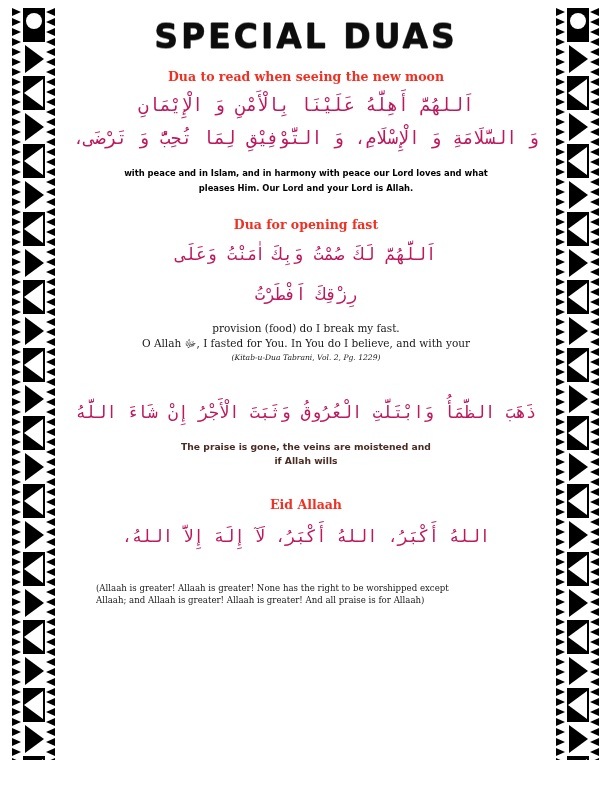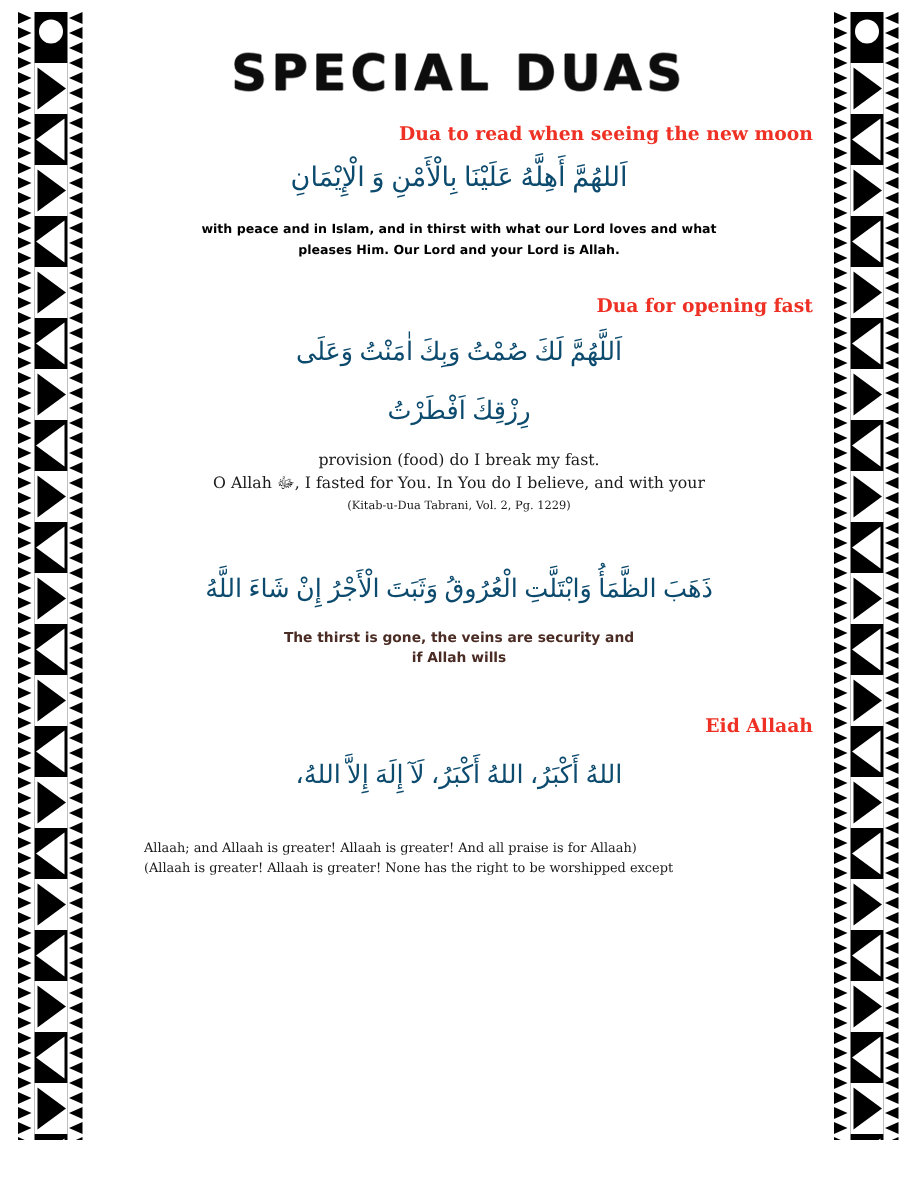--- a/index.html
+++ b/index.html
@@ -112,44 +112,43 @@
     text-align: center;
   }
 
   .page-title {
     font-family: "DejaVu Sans", sans-serif;
     font-size: 33px;
     font-weight: bold;
     letter-spacing: 3px;
     color: #0d0d0d;
     margin: 0;
-    padding-top: 32px;
+    padding-top: 20px;
     line-height: 1.05;
     text-shadow:
        0.6px 0 0 rgba(0,0,0,0.45),
       -0.6px 0 0 rgba(0,0,0,0.45),
        0 0.6px 0 rgba(0,0,0,0.45),
        0 -0.6px 0 rgba(0,0,0,0.45);
   }
 
   .section-heading {
     font-family: "DejaVu Serif", serif;
     font-size: 12.5px;
     font-weight: bold;
     color: #ee3124;
     margin: 0;
     line-height: 1.2;
-    text-align: right;
   }
 
   .arabic {
-    font-family: Liberation Serif, serif;
+    font-family: Liberation Mono, monospace;
     direction: rtl;
     unicode-bidi: bidi-override;
-    color: #0c4a6e;
+    color: #be185d;
     margin: 0;
     line-height: 1.85;
     font-weight: normal;
   }
   .arabic-lg { font-size: 18px; }
   .arabic-md { font-size: 17px; }
 
   .translation-sans {
     font-family: "DejaVu Sans", sans-serif;
     font-size: 8.4px;
@@ -164,20 +163,21 @@
     font-family: "DejaVu Serif", serif;
     font-size: 10.5px;
     color: #1a1a1a;
     line-height: 1.45;
     margin: 0 auto;
     width: 360px;
   }
 
   .citation {
     font-family: "DejaVu Serif", serif;
+    font-style: italic;
     font-size: 7.6px;
     color: #1a1a1a;
     margin: 2px 0 0 0;
   }
 
   .translation-brown {
     font-family: "DejaVu Sans", sans-serif;
     font-size: 9.2px;
     font-weight: bold;
     color: #4a2c24;
@@ -670,22 +670,23 @@
 <div class="content">
 
   <h1 class="page-title">SPECIAL DUAS</h1>
 
   <div class="sp-14"></div>
 
   <div>
     <p class="section-heading">Dua to read when seeing the new moon</p>
     <div class="sp-6"></div>
     <p class="arabic arabic-lg">اَللهُمَّ أَهِلَّهُ عَلَيْنَا بِالْأَمْنِ وَ الْإِيْمَانِ</p>
+    <p class="arabic arabic-lg">وَ السَّلَامَةِ وَ الْإِسْلَامِ، وَ التَّوْفِيْقِ لِمَا تُحِبُّ وَ تَرْضَى،</p>
     <div class="sp-10"></div>
-    <p class="translation-sans">with peace and in Islam, and in thirst with what our Lord loves and what</p>
+    <p class="translation-sans">with peace and in Islam, and in harmony with peace our Lord loves and what</p>
     <p class="translation-sans">pleases Him. Our Lord and your Lord is Allah.</p>
   </div>
 
   <div class="sp-22"></div>
 
   <div>
     <p class="section-heading">Dua for opening fast</p>
     <div class="sp-8"></div>
     <p class="arabic arabic-md">اَللَّهُمَّ لَكَ صُمْتُ وَبِكَ اٰمَنْتُ وَعَلَى</p>
     <div class="sp-8"></div>
@@ -694,29 +695,29 @@
     <p class="translation-serif">provision (food) do I break my fast.</p>
     <p class="translation-serif">O Allah ﷻ, I fasted for You. In You do I believe, and with your</p>
     <p class="citation">(Kitab-u-Dua Tabrani, Vol. 2, Pg.  1229)</p>
   </div>
 
   <div class="sp-36"></div>
 
   <div>
     <p class="arabic arabic-md">ذَهَبَ الظَّمَأُ وَابْتَلَّتِ الْعُرُوقُ وَثَبَتَ الْأَجْرُ إِنْ شَاءَ اللَّهُ</p>
     <div class="sp-10"></div>
-    <p class="translation-brown">The thirst is gone, the veins are security and</p>
+    <p class="translation-brown">The praise is gone, the veins are moistened and</p>
     <p class="translation-brown">if Allah wills</p>
   </div>
 
   <div class="sp-30"></div>
 
   <div>
     <p class="section-heading">Eid Allaah</p>
     <div class="sp-10"></div>
     <p class="arabic arabic-md">اللهُ أَكْبَرُ، اللهُ أَكْبَرُ، لَآ إِلَهَ إِلاَّ اللهُ،</p>
     <div class="sp-10"></div>
     <div class="sp-18"></div>
+    <p class="translation-bottom">(Allaah is greater! Allaah is greater! None has the right to be worshipped except</p>
     <p class="translation-bottom last-line">Allaah; and Allaah is greater! Allaah is greater! And all praise is for Allaah)</p>
-    <p class="translation-bottom">(Allaah is greater! Allaah is greater! None has the right to be worshipped except</p>
   </div>
 
 </div>
 
 </body></html>

